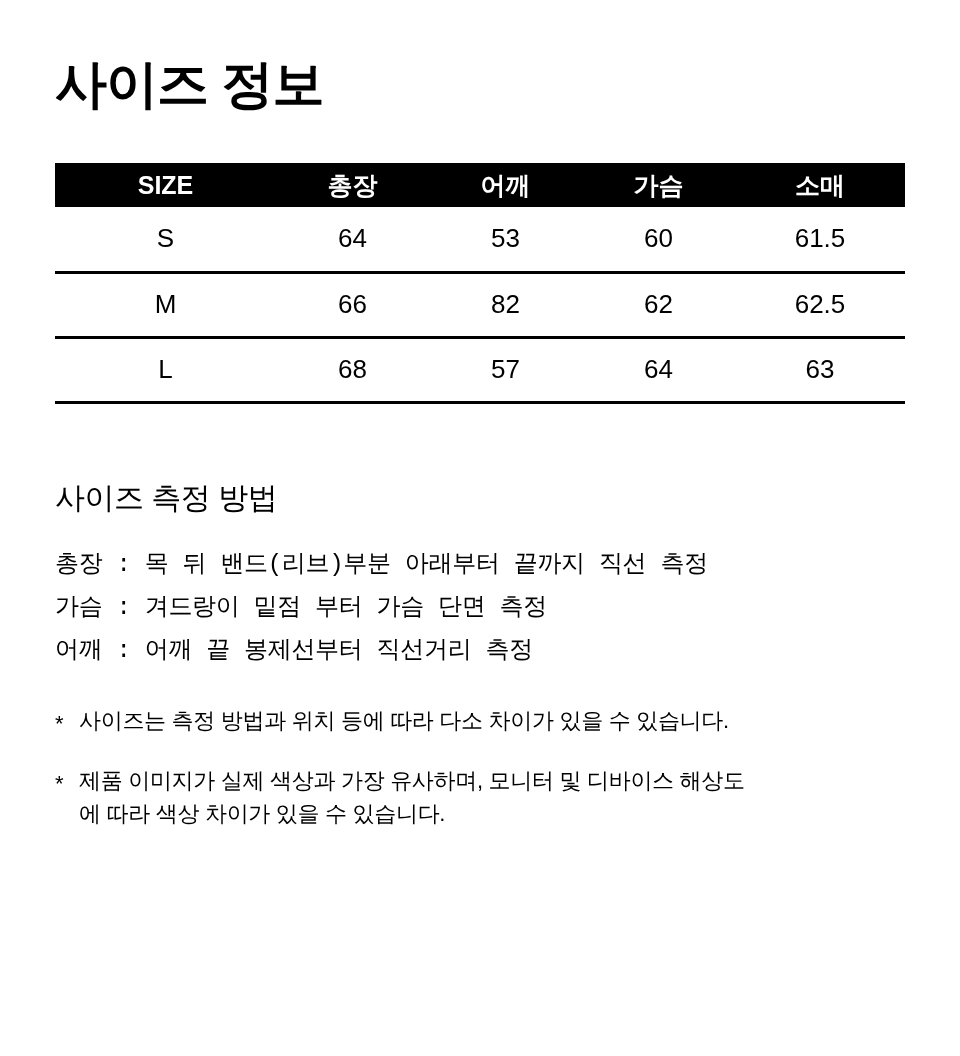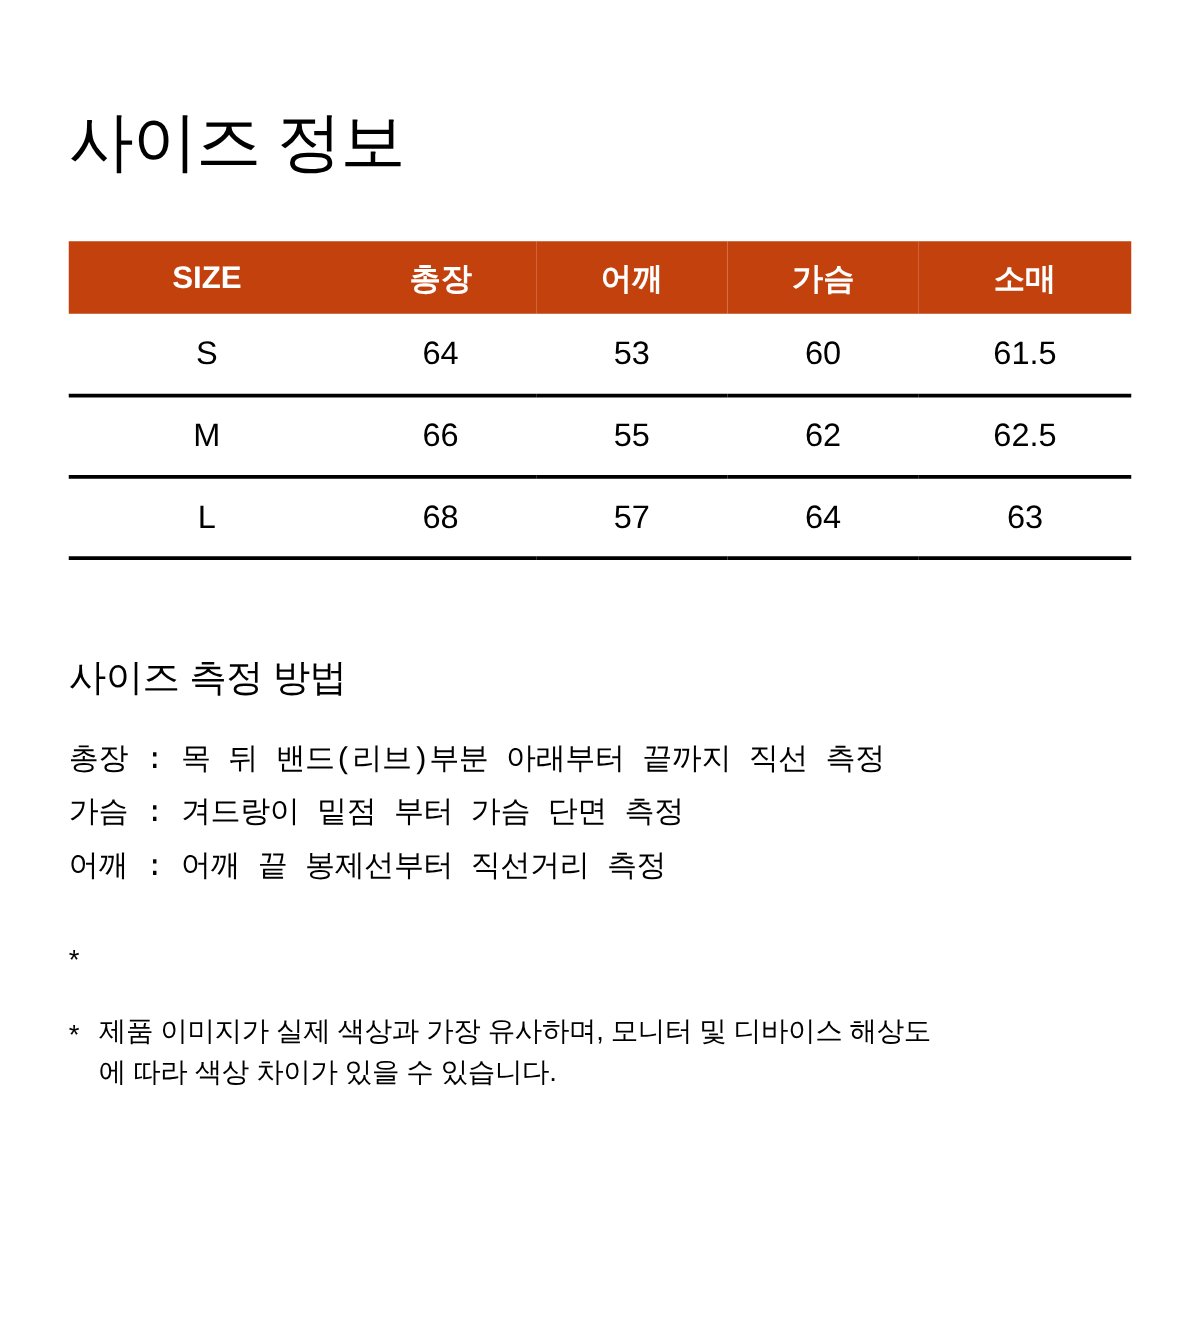--- a/index.html
+++ b/index.html
@@ -9,41 +9,41 @@
     height: 1056px;
     overflow: hidden;
     font-family: "Liberation Sans", "DejaVu Sans", sans-serif;
     color: #000000;
     -webkit-font-smoothing: antialiased;
   }
   .page { padding: 0 55px; }
 
   
   .page-title {
-    margin-top: 86px;
+    margin-top: 56px;
     font-size: 52px;
     line-height: 1.1;
-    font-weight: 400;
+    font-weight: 700;
     letter-spacing: -1px;
   }
 
   
   .size-table {
     width: 100%;
     margin-top: 50px;
     border-collapse: collapse;
     table-layout: fixed;
     text-align: center;
   }
   .size-table thead th {
-    background: #c2410c;
+    background: #000000;
     color: #ffffff;
     font-size: 25px;
     font-weight: 700;
-    height: 58px;
+    height: 44px;
     vertical-align: middle;
   }
   .size-table tbody td {
     font-size: 26px;
     font-weight: 400;
     height: 65px;
     vertical-align: middle;
     border-bottom: 3px solid #000000;
   }
 
@@ -115,21 +115,21 @@
       <tr>
         <td>S</td>
         <td>64</td>
         <td>53</td>
         <td>60</td>
         <td>61.5</td>
       </tr>
       <tr>
         <td>M</td>
         <td>66</td>
-        <td>55</td>
+        <td>82</td>
         <td>62</td>
         <td>62.5</td>
       </tr>
       <tr>
         <td>L</td>
         <td>68</td>
         <td>57</td>
         <td>64</td>
         <td>63</td>
       </tr>
@@ -140,20 +140,21 @@
 
   <div class="measure-lines">
     <div class="measure-line">총장 : 목 뒤 밴드(리브)부분 아래부터 끝까지 직선 측정</div>
     <div class="measure-line">가슴 : 겨드랑이 밑점 부터 가슴 단면 측정</div>
     <div class="measure-line">어깨 : 어깨 끝 봉제선부터 직선거리 측정</div>
   </div>
 
   <div class="notes">
     <div class="note">
       <span class="note-marker">*</span>
+      <span class="note-text">사이즈는 측정 방법과 위치 등에 따라 다소 차이가 있을 수 있습니다.</span>
     </div>
     <div class="note">
       <span class="note-marker">*</span>
       <span class="note-text">제품 이미지가 실제 색상과 가장 유사하며, 모니터 및 디바이스 해상도에 따라 색상 차이가 있을 수 있습니다.</span>
     </div>
   </div>
 
 </div>
 
 </body></html>

